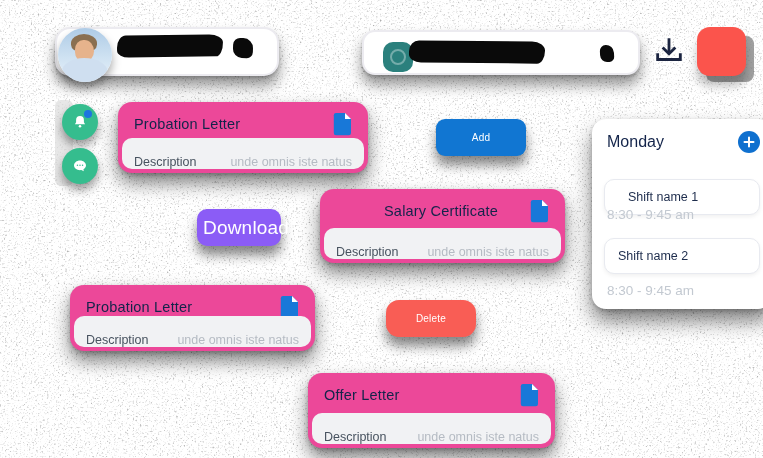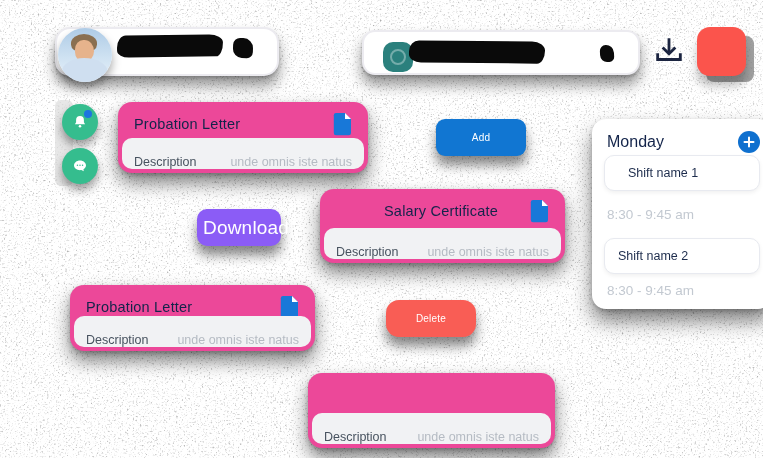--- a/index.html
+++ b/index.html
@@ -96,21 +96,21 @@
   .sched-day{font-size:16px;color:#13244a;font-weight:500;}
   .plus-btn{
     width:22px;height:22px;border-radius:50%;background:#0f70cf;border:none;cursor:pointer;
     display:flex;align-items:center;justify-content:center;padding:0;
   }
   .shift-box{
     position:absolute;left:12px;right:12px;height:36px;background:#fff;border:1.5px solid #e8eaf0;border-radius:10px;
     display:flex;align-items:center;padding:0 13px;cursor:pointer;box-shadow:0 2px 4px rgba(0,0,0,.06);
   }
   .shift-box span{font-size:12.5px;color:#1d2c4c;}
-  .sb1{top:36px;padding-left:23px;} .sb2{top:119px;}
+  .sb1{top:60px;padding-left:23px;} .sb2{top:119px;}
   .shift-time{position:absolute;left:15px;font-size:13.5px;color:#c3c9d1;}
   .st1{top:88px;} .st2{top:164px;}
 </style>
 </head>
 <body>
 
 <div id="stage">
 
   <svg class="noise" width="763" height="458" aria-hidden="true">
     <filter id="grain">
@@ -206,20 +206,29 @@
           </svg>
       </span>
     </div>
     <div class="desc-bar">
       <span class="desc-label">Description</span>
       <span class="desc-value">unde omnis iste natus</span>
     </div>
   </div>
 
   <div class="card pos-card4">
+    <div class="card-head">
+      <span class="card-title">Offer Letter</span>
+      <span class="file-icon">
+        <svg width="22" height="24" viewBox="0 0 22 24">
+            <path fill="#1878d8" d="M4 1h9l6 6v14a2.2 2.2 0 0 1-2.2 2.2H4A2.2 2.2 0 0 1 1.8 21V3.2A2.2 2.2 0 0 1 4 1z"></path>
+            <path fill="#ffffff" d="M13 1l6 6h-6z"></path>
+          </svg>
+      </span>
+    </div>
     <div class="desc-bar">
       <span class="desc-label">Description</span>
       <span class="desc-value">unde omnis iste natus</span>
     </div>
   </div>
 
   <button class="btn btn-add">Add</button>
   <button class="btn btn-download">Download</button>
   <button class="btn btn-delete">Delete</button>
 

